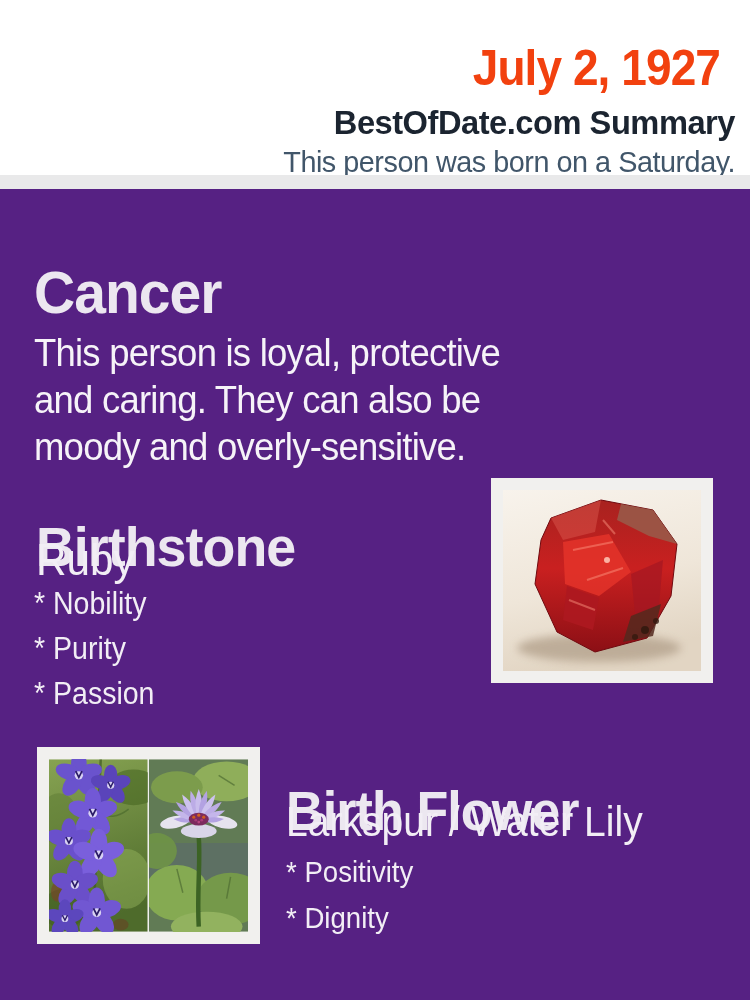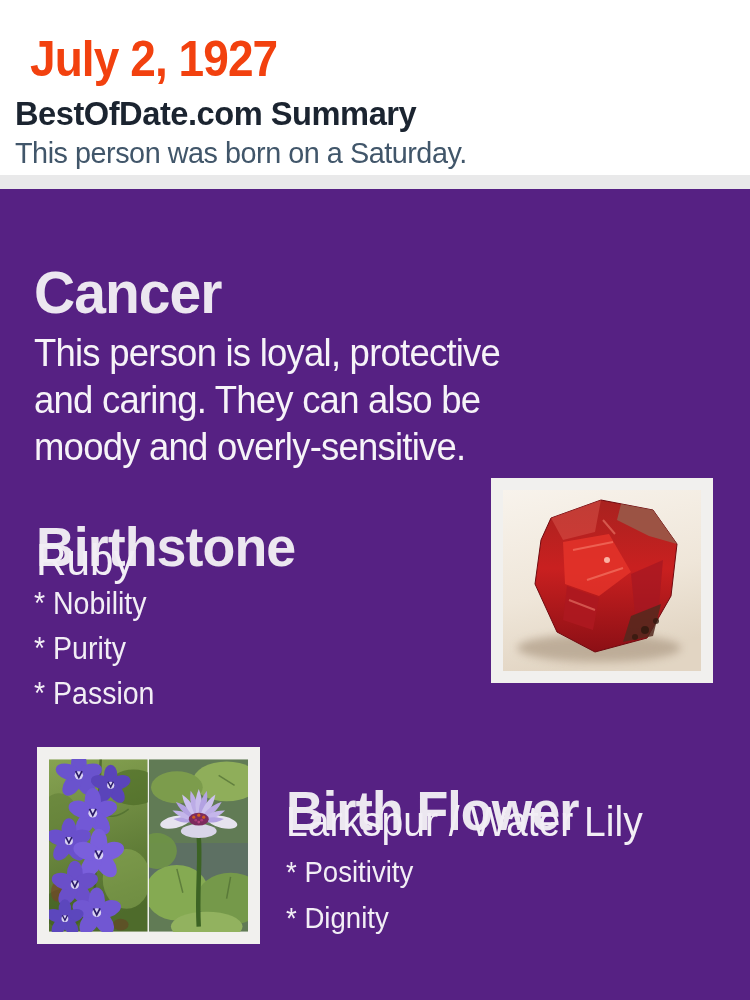--- a/index.html
+++ b/index.html
@@ -1,21 +1,21 @@
 <!DOCTYPE html>
 <html><head>
 <meta charset="utf-8">
 <style>
   html,body{margin:0;padding:0;background:#ffffff;}
   .page{
     position:relative;width:750px;height:1000px;overflow:hidden;background:#ffffff;
     font-family:"Liberation Sans","DejaVu Sans",sans-serif;
   }
   
-  .header{position:absolute;top:8px;left:0;width:750px;height:175px;background:#ffffff;text-align:left;}
+  .header{position:absolute;top:17px;left:0;width:750px;height:175px;background:#ffffff;text-align:right;}
   .date-title{
     position:absolute;top:22px;left:0;width:750px;
     font-size:50px;font-weight:700;color:#f2410f;
     transform:scaleX(.92);transform-origin:center top;letter-spacing:-1px;
   }
   .site-title{
     position:absolute;top:86px;left:0;width:750px;
     font-size:34px;font-weight:600;color:#1b2430;
     transform:scaleX(.96);transform-origin:center top;letter-spacing:-.5px;
   }

